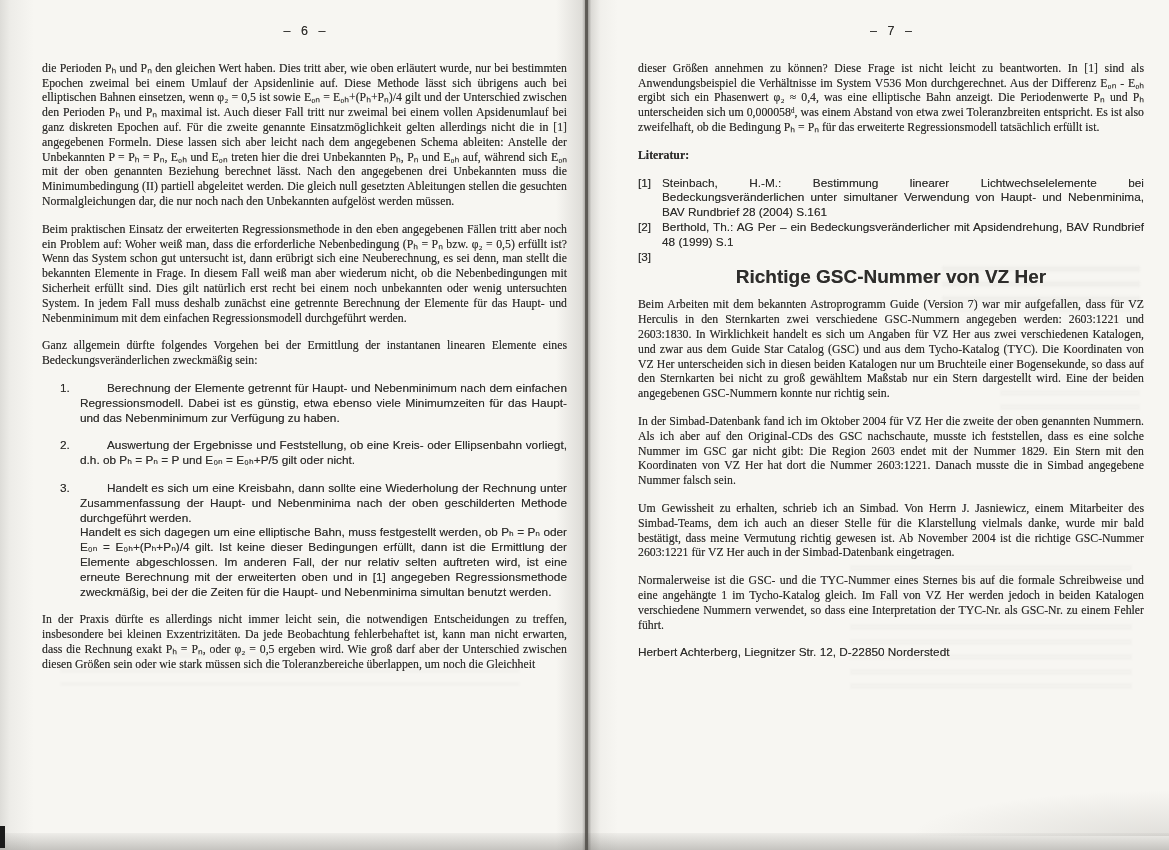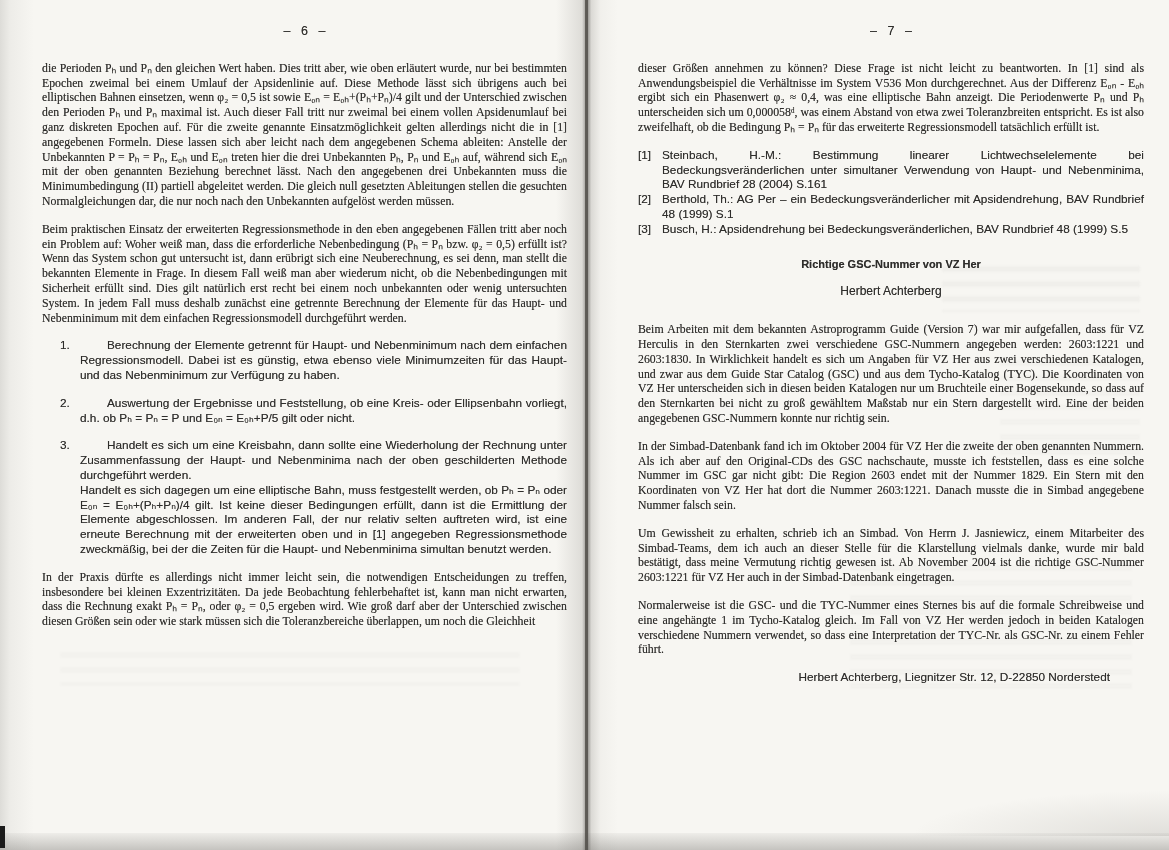--- a/index.html
+++ b/index.html
@@ -60,37 +60,38 @@
   .page-right{left:638px;top:24px;width:506px;}
   .pagenum{text-align:center;font-size:12.5px;word-spacing:7px;margin:0 0 22px 0;}
   .page p{margin:0 0 13px 0;font-family:Liberation Serif, serif;}
   .prewrap{white-space:pre-line;margin-left:27px;}
   .list-wrap{margin-left:18px;}
   .hang{position:relative;padding-left:20px;margin:0 0 13px 0;}
   .hang .marker{position:absolute;left:0;top:0;}
   .refs .hang{padding-left:24px;margin:0;}
   .lit-heading{font-weight:bold;margin:0 0 1px 0;text-align:left;}
   .refs{margin:0 0 8px 0;}
-  .article-title{text-align:center;font-weight:bold;font-size:11px;margin:20px 0 13px 0;}
+  .article-title{text-align:center;font-weight:bold;font-size:19px;margin:20px 0 13px 0;}
   .article-author{text-align:center;font-size:12px;margin:0 0 23px 0;}
-  .signature{text-align:right;padding-right:34px;margin-top:4px;}
+  .signature{text-align:left;padding-right:34px;margin-top:4px;}
 </style>
 </head>
 <body>
 
 <div class="scan-left-edge"></div>
 <div class="ghost g1"></div>
 <div class="ghost g2"></div>
 <div class="ghost g3"></div>
 <div class="ghost g4"></div>
 
 <div class="page page-left">
   <div class="pagenum">– 6 –</div>
   <p>die Perioden Pₕ und Pₙ den gleichen Wert haben. Dies tritt aber, wie oben erläutert wurde, nur bei bestimmten Epochen zweimal bei einem Umlauf der Apsidenlinie auf. Diese Methode lässt sich übrigens auch bei elliptischen Bahnen einsetzen, wenn φ₂ = 0,5 ist sowie E₀ₙ = E₀ₕ+(Pₕ+Pₙ)/4 gilt und der Unterschied zwischen den Perioden Pₕ und Pₙ maximal ist. Auch dieser Fall tritt nur zweimal bei einem vollen Apsidenumlauf bei ganz diskreten Epochen auf. Für die zweite genannte Einsatzmöglichkeit gelten allerdings nicht die in [1] angegebenen Formeln. Diese lassen sich aber leicht nach dem angegebenen Schema ableiten: Anstelle der Unbekannten P = Pₕ = Pₙ, E₀ₕ und E₀ₙ treten hier die drei Unbekannten Pₕ, Pₙ und E₀ₕ auf, während sich E₀ₙ mit der oben genannten Beziehung berechnet lässt. Nach den angegebenen drei Unbekannten muss die Minimumbedingung (II) partiell abgeleitet werden. Die gleich null gesetzten Ableitungen stellen die gesuchten Normalgleichungen dar, die nur noch nach den Unbekannten aufgelöst werden müssen.</p>
   <p>Beim praktischen Einsatz der erweiterten Regressionsmethode in den eben angegebenen Fällen tritt aber noch ein Problem auf: Woher weiß man, dass die erforderliche Nebenbedingung (Pₕ = Pₙ bzw. φ₂ = 0,5) erfüllt ist? Wenn das System schon gut untersucht ist, dann erübrigt sich eine Neuberechnung, es sei denn, man stellt die bekannten Elemente in Frage. In diesem Fall weiß man aber wiederum nicht, ob die Nebenbedingungen mit Sicherheit erfüllt sind. Dies gilt natürlich erst recht bei einem noch unbekannten oder wenig untersuchten System. In jedem Fall muss deshalb zunächst eine getrennte Berechnung der Elemente für das Haupt- und Nebenminimum mit dem einfachen Regressionsmodell durchgeführt werden.</p>
+  <p>Ganz allgemein dürfte folgendes Vorgehen bei der Ermittlung der instantanen linearen Elemente eines Bedeckungsveränderlichen zweckmäßig sein:</p>
   <div class="list-wrap">
     <div class="hang">
       <span class="marker">1.</span>
       <span class="prewrap">Berechnung der Elemente getrennt für Haupt- und Nebenminimum nach dem einfachen Regressionsmodell. Dabei ist es günstig, etwa ebenso viele Minimumzeiten für das Haupt- und das Nebenminimum zur Verfügung zu haben.</span>
     </div>
     <div class="hang">
       <span class="marker">2.</span>
       <span class="prewrap">Auswertung der Ergebnisse und Feststellung, ob eine Kreis- oder Ellipsenbahn vorliegt, d.h. ob Pₕ = Pₙ = P und E₀ₙ = E₀ₕ+P/5 gilt oder nicht.</span>
     </div>
     <div class="hang">
@@ -99,37 +100,36 @@
 Handelt es sich dagegen um eine elliptische Bahn, muss festgestellt werden, ob Pₕ = Pₙ oder E₀ₙ = E₀ₕ+(Pₕ+Pₙ)/4 gilt. Ist keine dieser Bedingungen erfüllt, dann ist die Ermittlung der Elemente abgeschlossen. Im anderen Fall, der nur relativ selten auftreten wird, ist eine erneute Berechnung mit der erweiterten oben und in [1] angegeben Regressionsmethode zweckmäßig, bei der die Zeiten für die Haupt- und Nebenminima simultan benutzt werden.</span>
     </div>
   </div>
   <p>In der Praxis dürfte es allerdings nicht immer leicht sein, die notwendigen Entscheidungen zu treffen, insbesondere bei kleinen Exzentrizitäten. Da jede Beobachtung fehlerbehaftet ist, kann man nicht erwarten, dass die Rechnung exakt Pₕ = Pₙ, oder φ₂ = 0,5 ergeben wird. Wie groß darf aber der Unterschied zwischen diesen Größen sein oder wie stark müssen sich die Toleranzbereiche überlappen, um noch die Gleichheit</p>
 </div>
 
 <div class="page page-right">
   <div class="pagenum">– 7 –</div>
   <p>dieser Größen annehmen zu können? Diese Frage ist nicht leicht zu beantworten. In [1] sind als Anwendungsbeispiel die Verhältnisse im System V536 Mon durchgerechnet. Aus der Differenz E₀ₙ - E₀ₕ ergibt sich ein Phasenwert φ₂ ≈ 0,4, was eine elliptische Bahn anzeigt. Die Periodenwerte Pₙ und Pₕ unterscheiden sich um 0,000058ᵈ, was einem Abstand von etwa zwei Toleranzbreiten entspricht. Es ist also zweifelhaft, ob die Bedingung Pₕ = Pₙ für das erweiterte Regressionsmodell tatsächlich erfüllt ist.</p>
 
+  <p class="lit-heading">Literatur:</p>
   <div class="refs">
     <div class="hang">
       <span class="marker">[1]</span>
       <span>Steinbach, H.-M.: Bestimmung linearer Lichtwechselelemente bei Bedeckungsveränderlichen unter simultaner Verwendung von Haupt- und Nebenminima,  BAV Rundbrief 28 (2004) S.161</span>
     </div>
     <div class="hang">
       <span class="marker">[2]</span>
       <span>Berthold, Th.: AG Per  –  ein Bedeckungsveränderlicher mit Apsidendrehung,  BAV Rundbrief 48 (1999) S.1</span>
     </div>
     <div class="hang">
       <span class="marker">[3]</span>
-      <span>Busch, H.: Apsidendrehung bei Bedeckungsveränderlichen,  BAV Rundbrief 48 (1999) S.5</span>
     </div>
   </div>
 
   <div class="article-title">Richtige GSC-Nummer von VZ Her</div>
-  <div class="article-author">Herbert Achterberg</div>
 
   <p>Beim Arbeiten mit dem bekannten Astroprogramm Guide (Version 7) war mir aufgefallen, dass für VZ Herculis in den Sternkarten zwei verschiedene GSC-Nummern angegeben werden: 2603:1221 und 2603:1830. In Wirklichkeit handelt es sich um Angaben für VZ Her aus zwei verschiedenen Katalogen, und zwar aus dem Guide Star Catalog (GSC) und aus dem Tycho-Katalog (TYC). Die Koordinaten von VZ Her unterscheiden sich in diesen beiden Katalogen nur um Bruchteile einer Bogensekunde, so dass auf den Sternkarten bei nicht zu groß gewähltem Maßstab nur ein Stern dargestellt wird. Eine der beiden angegebenen GSC-Nummern konnte nur richtig sein.</p>
   <p>In der Simbad-Datenbank fand ich im Oktober 2004 für VZ Her die zweite der oben genannten Nummern. Als ich aber auf den Original-CDs des GSC nachschaute, musste ich feststellen, dass es eine solche Nummer im GSC gar nicht gibt: Die Region 2603 endet mit der Nummer 1829. Ein Stern mit den Koordinaten von VZ Her hat dort die Nummer 2603:1221. Danach musste die in Simbad angegebene Nummer falsch sein.</p>
   <p>Um Gewissheit zu erhalten, schrieb ich an Simbad. Von Herrn J. Jasniewicz, einem Mitarbeiter des Simbad-Teams, dem ich auch an dieser Stelle für die Klarstellung vielmals danke, wurde mir bald bestätigt, dass meine Vermutung richtig gewesen ist. Ab November 2004 ist die richtige GSC-Nummer 2603:1221 für VZ Her auch in der Simbad-Datenbank eingetragen.</p>
   <p>Normalerweise ist die GSC- und die TYC-Nummer eines Sternes bis auf die formale Schreibweise und eine angehängte 1 im Tycho-Katalog gleich. Im Fall von VZ Her werden jedoch in beiden Katalogen verschiedene Nummern verwendet, so dass eine Interpretation der TYC-Nr. als GSC-Nr. zu einem Fehler führt.</p>
 
   <div class="signature">Herbert Achterberg, Liegnitzer Str. 12, D-22850 Norderstedt</div>
 </div>
 
 <div class="spine-shadow"></div>

